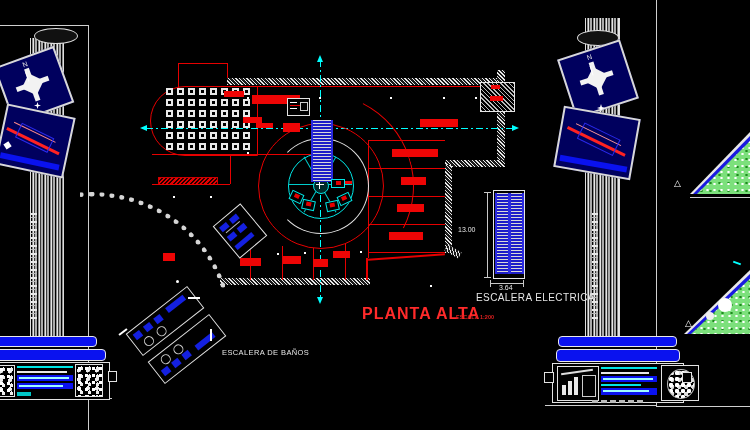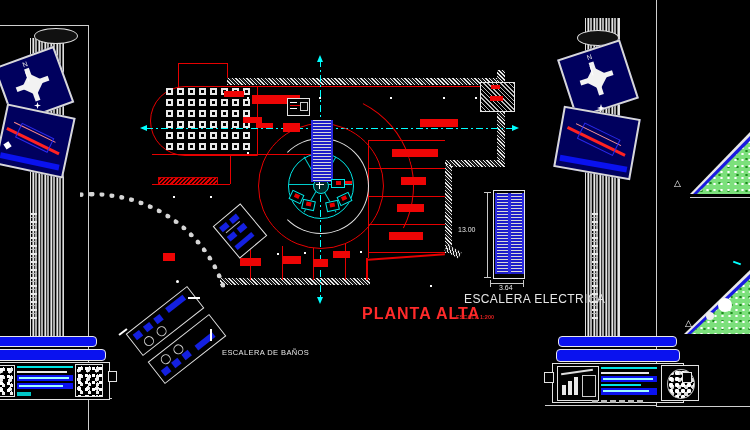--- a/index.html
+++ b/index.html
@@ -291,21 +291,21 @@
   <span class="abs txt" style="left:458px;top:226px;font-size:7px">13.00</span>
 
   <div class="abs" style="left:493px;top:190px;width:30px;height:87px;border:1px solid #e6e6e6;background:#000">
     <div class="abs ladder" style="left:1px;top:2px;width:11px;height:81px"></div>
     <div class="abs ladder" style="left:15px;top:2px;width:11px;height:81px"></div>
   </div>
   <div class="abs" style="left:490px;top:283px;width:34px;height:1px;background:#c8c8c8"></div>
   <div class="abs" style="left:490px;top:280px;width:1px;height:7px;background:#c8c8c8"></div>
   <div class="abs" style="left:523px;top:280px;width:1px;height:7px;background:#c8c8c8"></div>
   <span class="abs txt" style="left:499px;top:284px;font-size:7px">3.64</span>
-  <span class="abs txt" style="left:464px;top:292px;font-size:12px;letter-spacing:.4px">ESCALERA ELECTRICA</span>
+  <span class="abs txt" style="left:476px;top:292px;font-size:10px;letter-spacing:.4px">ESCALERA ELECTRICA</span>
 
   <span class="abs" style="left:362px;top:305px;font-size:16px;font-weight:bold;color:#ff2a2a;letter-spacing:1px;white-space:nowrap">PLANTA ALTA</span>
   <span class="abs" style="left:456px;top:314px;font-size:5.5px;font-weight:bold;color:#e02020;white-space:nowrap">ESCALA 1:200</span>
   <span class="abs txt" style="left:222px;top:348px;font-size:7.5px;letter-spacing:.4px">ESCALERA DE BAÑOS</span>
 
   <div class="abs" style="left:118px;top:295px;width:110px;height:90px">
     <div class="abs" style="left:8px;top:12px;width:76px;height:26px;border:1.5px solid #dedede;transform:rotate(-38deg);background:#000">
       <div class="abs fixt" style="left:4px;top:4px;width:8px;height:7px"></div>
       <div class="abs fixt" style="left:17px;top:4px;width:8px;height:7px"></div>
       <div class="abs fixt" style="left:30px;top:4px;width:8px;height:7px"></div>

